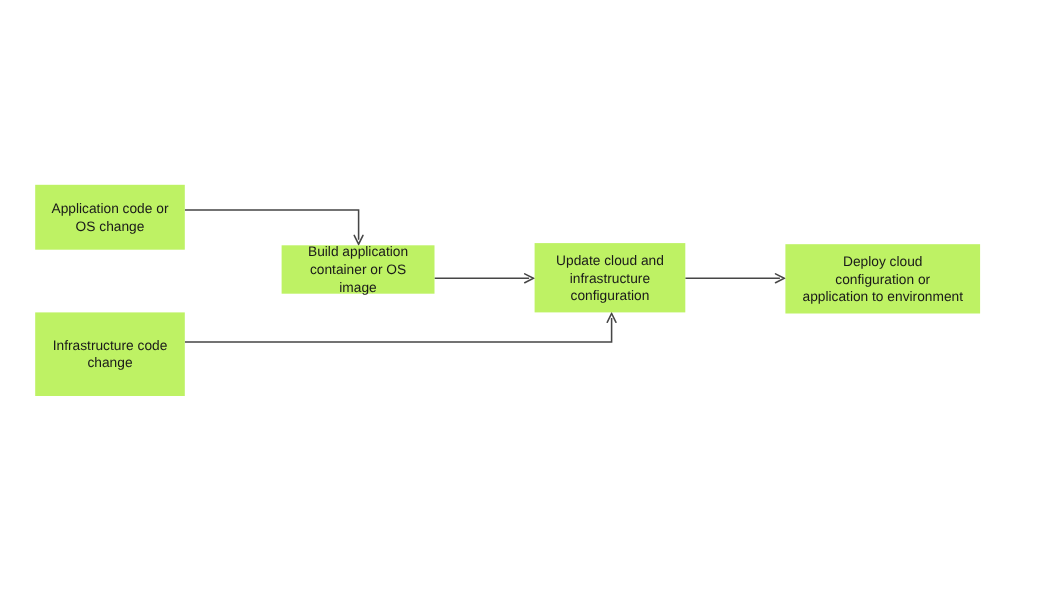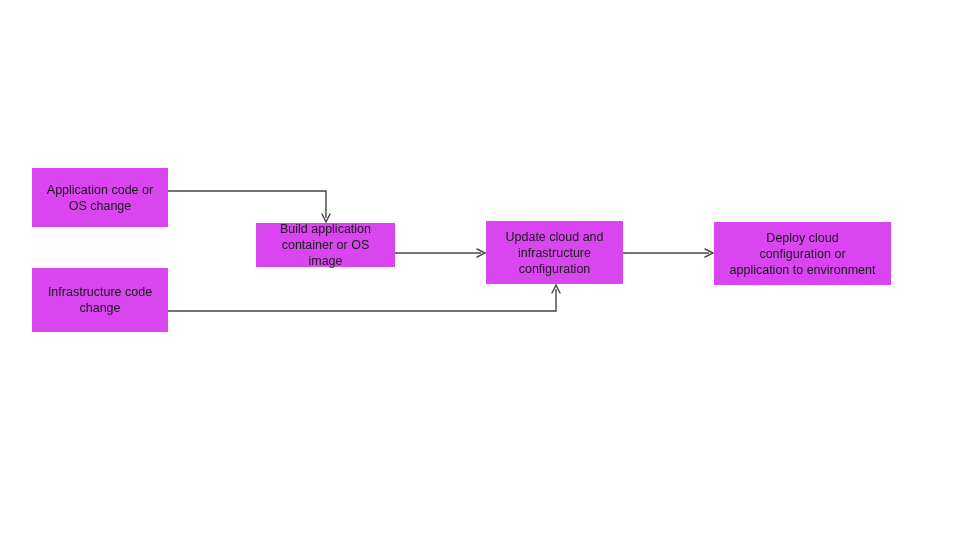--- a/index.html
+++ b/index.html
@@ -11,21 +11,21 @@
     position: relative;
     width: 960px;
     height: 540px;
     background: #ffffff;
     overflow: hidden;
     font-family: "Liberation Sans", sans-serif;
   }
   .node {
     position: absolute;
     box-sizing: border-box;
-    background: #d946ef;
+    background: #bef264;
     display: flex;
     align-items: center;
     justify-content: center;
     text-align: center;
     color: #1a1a1a;
     font-size: 12.5px;
     line-height: 16px;
     padding: 2px 6px;
   }
   .node-label {
@@ -59,21 +59,21 @@
       <polyline points="552,293 556,285 560,293"></polyline>
       <polyline points="705,249 713,253 705,257"></polyline>
     </g>
   </svg>
 
   <div class="node" style="left:32px; top:168px; width:136px; height:59px;">
     <span class="node-label">Application code or
 OS change</span>
   </div>
 
-  <div class="node" style="left:32px; top:268px; width:136px; height:64px;">
+  <div class="node" style="left:32px; top:284px; width:136px; height:76px;">
     <span class="node-label">Infrastructure code
 change</span>
   </div>
 
   <div class="node" style="left:256px; top:223px; width:139px; height:44px;">
     <span class="node-label">Build application
 container or OS
 image</span>
   </div>
 

